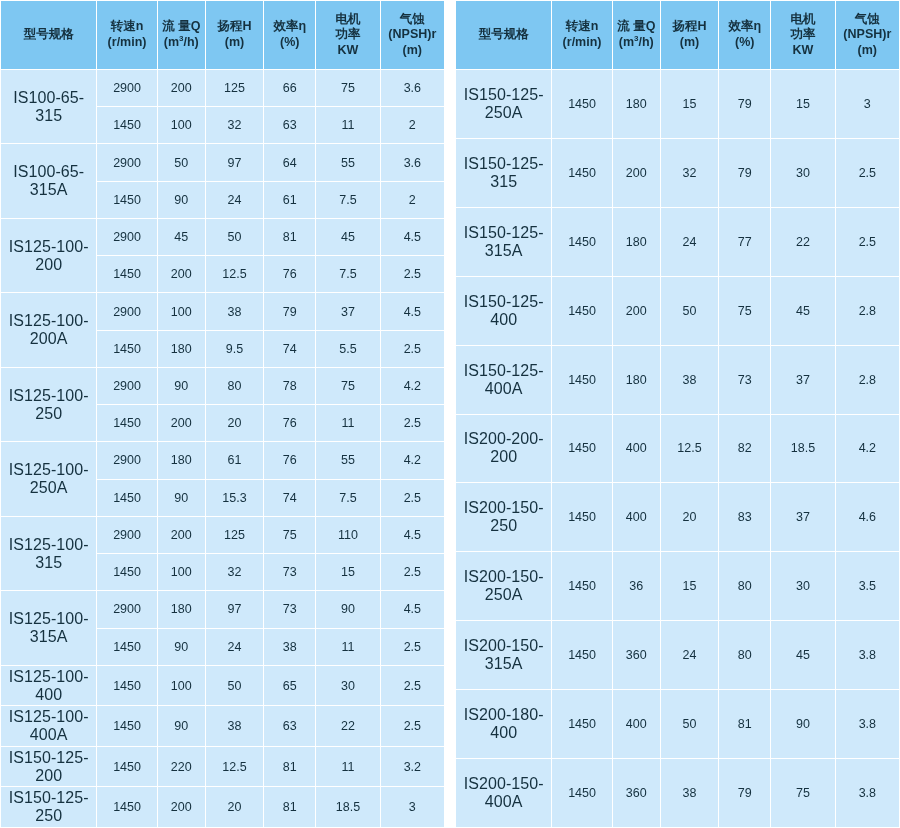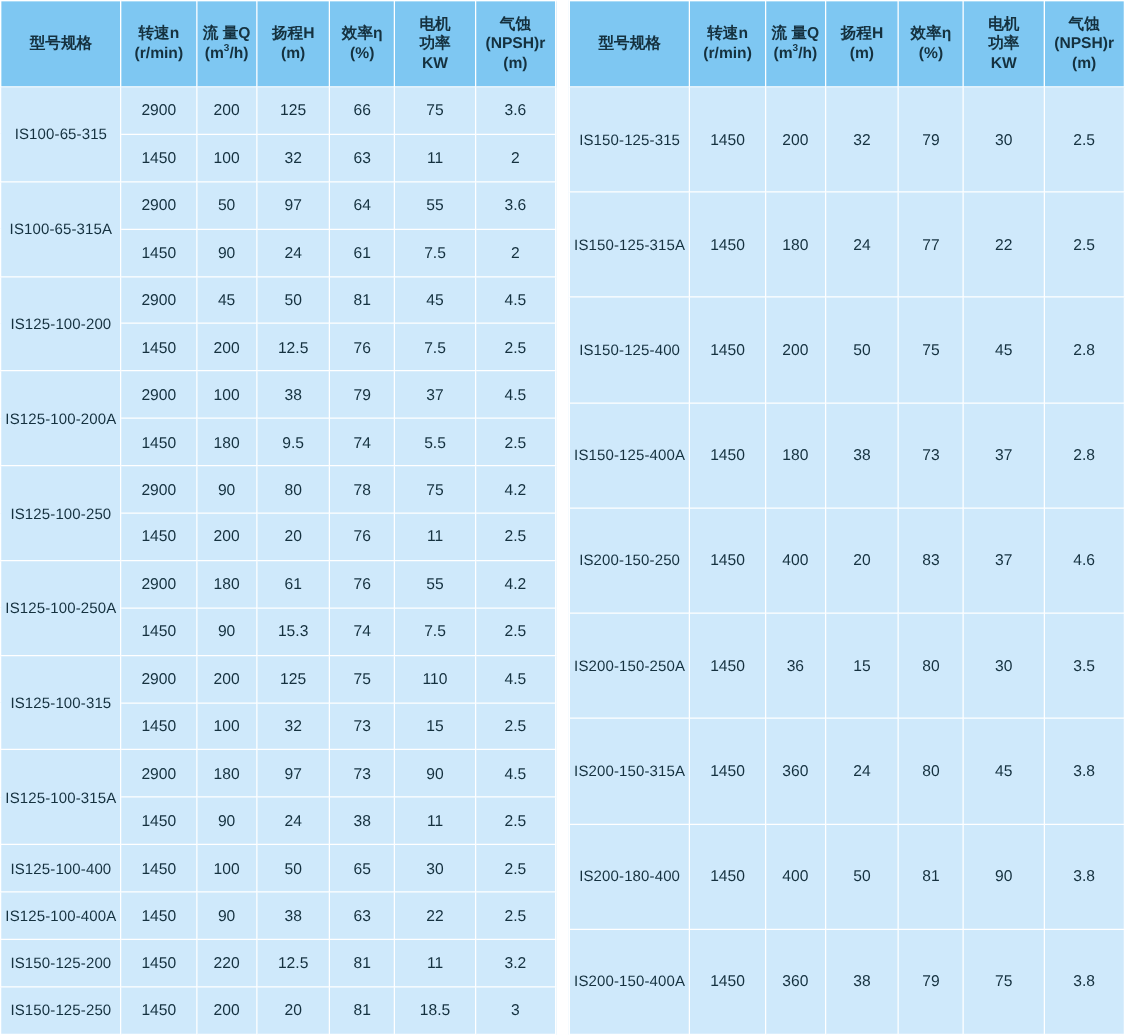--- a/index.html
+++ b/index.html
@@ -51,21 +51,21 @@
   thead th .sub {
     display: block;
     font-weight: bold;
   }
   tbody td {
     background: #cfe9fb;
     font-size: 12.5px;
     height: 33px;
   }
   tbody td.model {
-    font-size: 12px;
+    font-size: 16px;
     letter-spacing: 0.1px;
   }
   
   col.c-model { width: 96px; }
   col.c-n     { width: 60px; }
   col.c-q     { width: 48px; }
   col.c-h     { width: 58px; }
   col.c-e     { width: 52px; }
   col.c-kw    { width: 64px; }
   col.c-npsh  { width: 64px; }
@@ -334,20 +334,29 @@
             </th>
             <th>
               <span class="sub">气蚀</span>
               <span class="sub">(NPSH)r</span>
               <span class="sub">(m)</span>
             </th>
           </tr>
         </thead>
       <tbody>
           <tr>
+            <td class="model" rowspan="1">IS150-125-250A</td>
+            <td>1450</td>
+            <td>180</td>
+            <td>15</td>
+            <td>79</td>
+            <td>15</td>
+            <td>3</td>
+          </tr>
+          <tr>
             <td class="model" rowspan="1">IS150-125-315</td>
             <td>1450</td>
             <td>200</td>
             <td>32</td>
             <td>79</td>
             <td>30</td>
             <td>2.5</td>
           </tr>
           <tr>
             <td class="model" rowspan="1">IS150-125-315A</td>
@@ -368,20 +377,29 @@
             <td>2.8</td>
           </tr>
           <tr>
             <td class="model" rowspan="1">IS150-125-400A</td>
             <td>1450</td>
             <td>180</td>
             <td>38</td>
             <td>73</td>
             <td>37</td>
             <td>2.8</td>
+          </tr>
+          <tr>
+            <td class="model" rowspan="1">IS200-200-200</td>
+            <td>1450</td>
+            <td>400</td>
+            <td>12.5</td>
+            <td>82</td>
+            <td>18.5</td>
+            <td>4.2</td>
           </tr>
           <tr>
             <td class="model" rowspan="1">IS200-150-250</td>
             <td>1450</td>
             <td>400</td>
             <td>20</td>
             <td>83</td>
             <td>37</td>
             <td>4.6</td>
           </tr>

